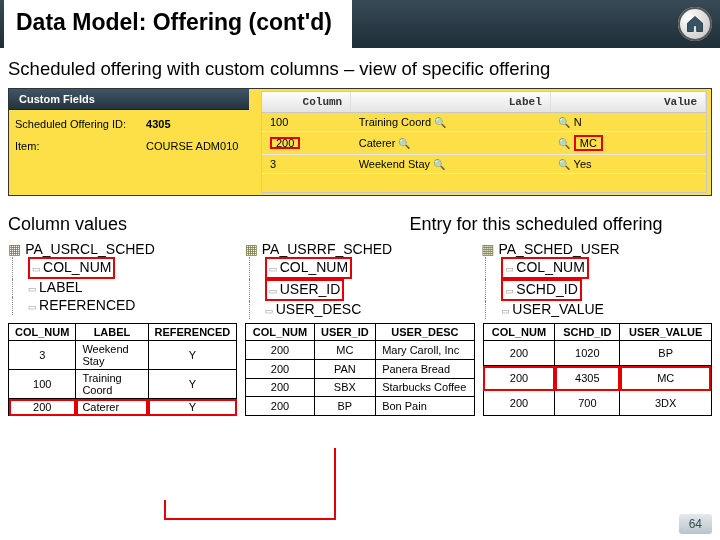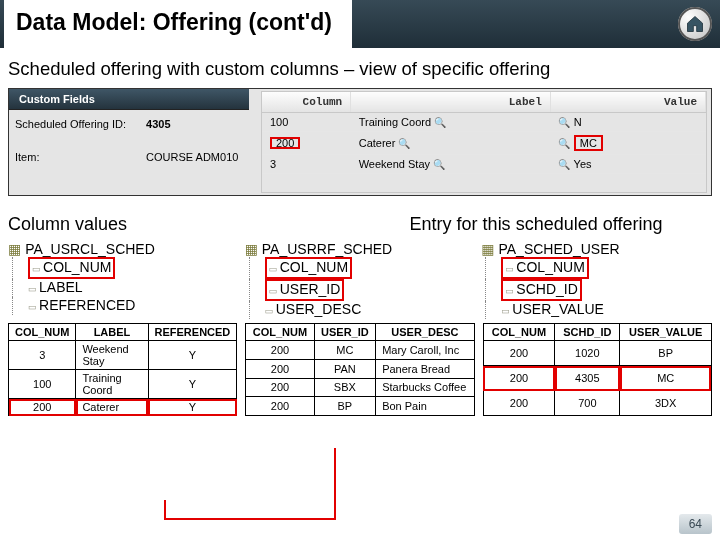--- a/index.html
+++ b/index.html
@@ -44,21 +44,21 @@
   .subtitle {
     font-size: 18.5px;
     padding: 10px 8px 6px 8px;
     color: #000;
   }
 
   
   .cf-panel {
     margin: 2px 8px 0 8px;
     border: 1px solid #333;
-    background: #e5e5e5;
+    background: #fde047;
     position: relative;
     height: 108px;
   }
   .cf-title {
     position: absolute; left: 0; top: 0;
     background: linear-gradient(180deg, #3f5666, #24333d);
     color: #fff;
     font-size: 11px; font-weight: bold;
     padding: 4px 10px;
     border-bottom: 1px solid #222;
@@ -170,21 +170,21 @@
 
 <div class="subtitle">Scheduled offering with custom columns – view of specific offering</div>
 
 <div class="cf-panel">
   <div class="cf-title">Custom Fields</div>
   <div class="cf-left">
     <div>
       <span class="lbl">Scheduled Offering ID:</span>
       <b>4305</b>
     </div>
-    <div style="margin-top:15px">
+    <div style="margin-top:4px">
       <span class="lbl">Item:</span>
       <span>COURSE ADM010</span>
     </div>
   </div>
   <div class="cf-right">
     <table>
       <thead>
         <tr>
           <th style="width:20%">Column</th>
           <th style="width:45%">Label</th>

